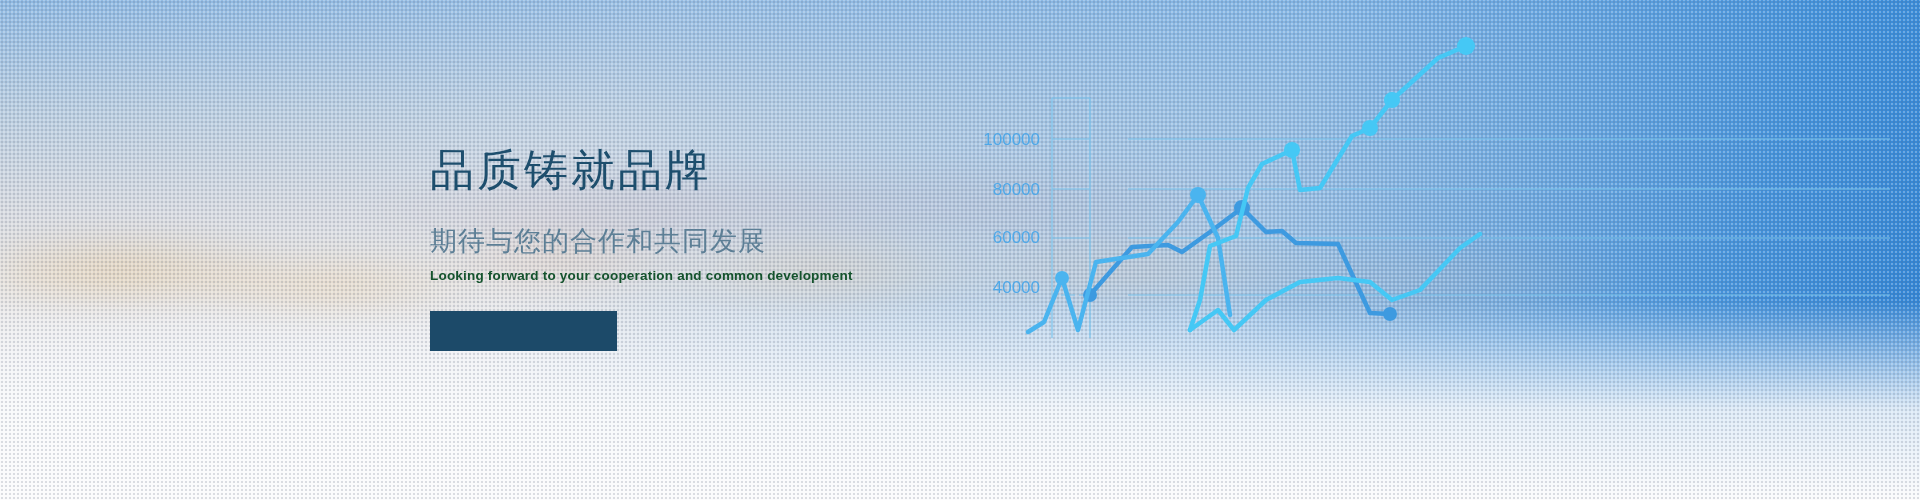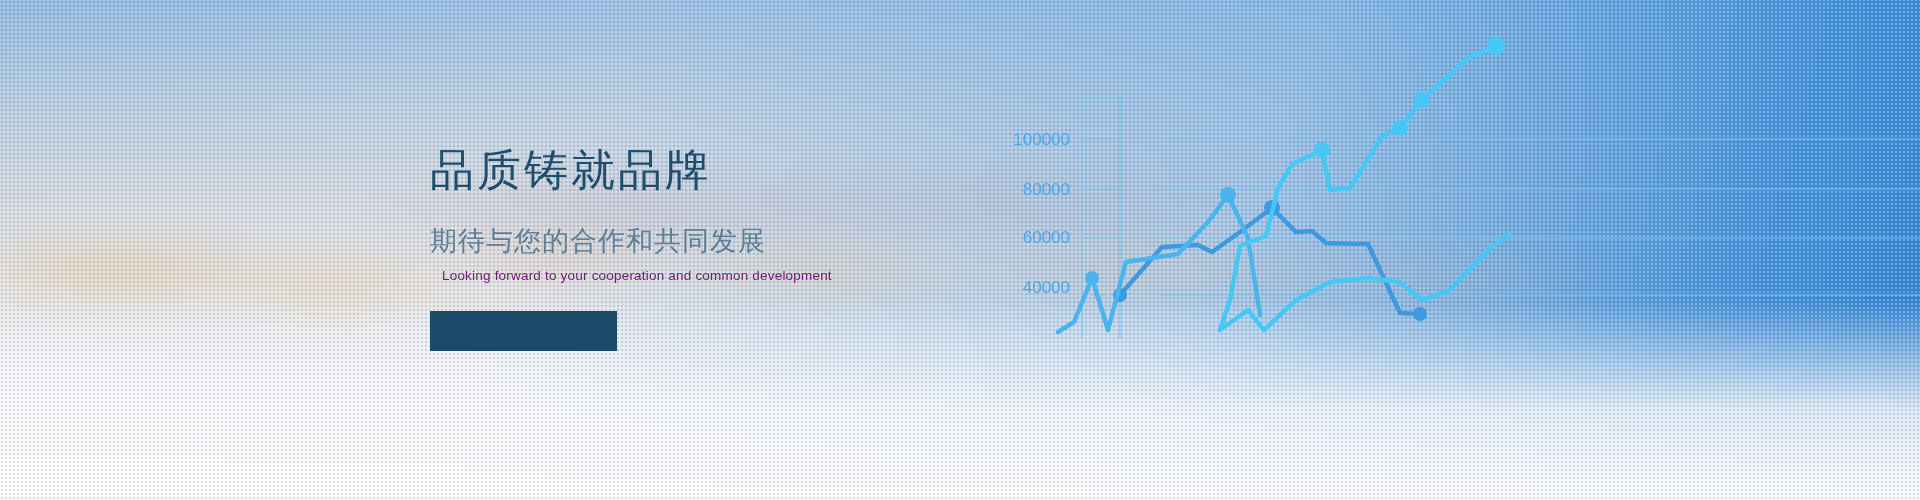--- a/index.html
+++ b/index.html
@@ -80,26 +80,26 @@
   .subtitle-cn{
     margin:36px 0 12px 0;
     font-size:27px;
     line-height:1;
     color:#5d7f96;
     letter-spacing:1px;
     font-weight:400;
     white-space:nowrap;
   }
   .subtitle-en{
-    margin:14px 0 0 12px;
+    margin:14px 0 0 0;
     font-size:13.5px;
     line-height:1;
-    color:#701a75;
+    color:#14532d;
     letter-spacing:.2px;
-    font-weight:400;
+    font-weight:700;
     white-space:nowrap;
   }
   .cta{
     display:block;
     margin-top:28px;
     width:187px;
     height:40px;
     background:#1c4a69;
     border:none;
     border-radius:0;
@@ -107,21 +107,21 @@
     color:#ffffff;
     font-size:14px;
     letter-spacing:1px;
     font-family:"Liberation Sans",sans-serif;
     padding:0;
   }
 
   
   .chart{
     position:absolute;
-    left:930px; top:0;
+    left:900px; top:0;
     width:990px; height:500px;
   }
   .chart svg{display:block;width:990px;height:500px;}
   .ytick{
     fill:#4ea8e8;
     font-family:"Liberation Sans",sans-serif;
     font-size:17px;
     text-anchor:end;
   }
 </style>

